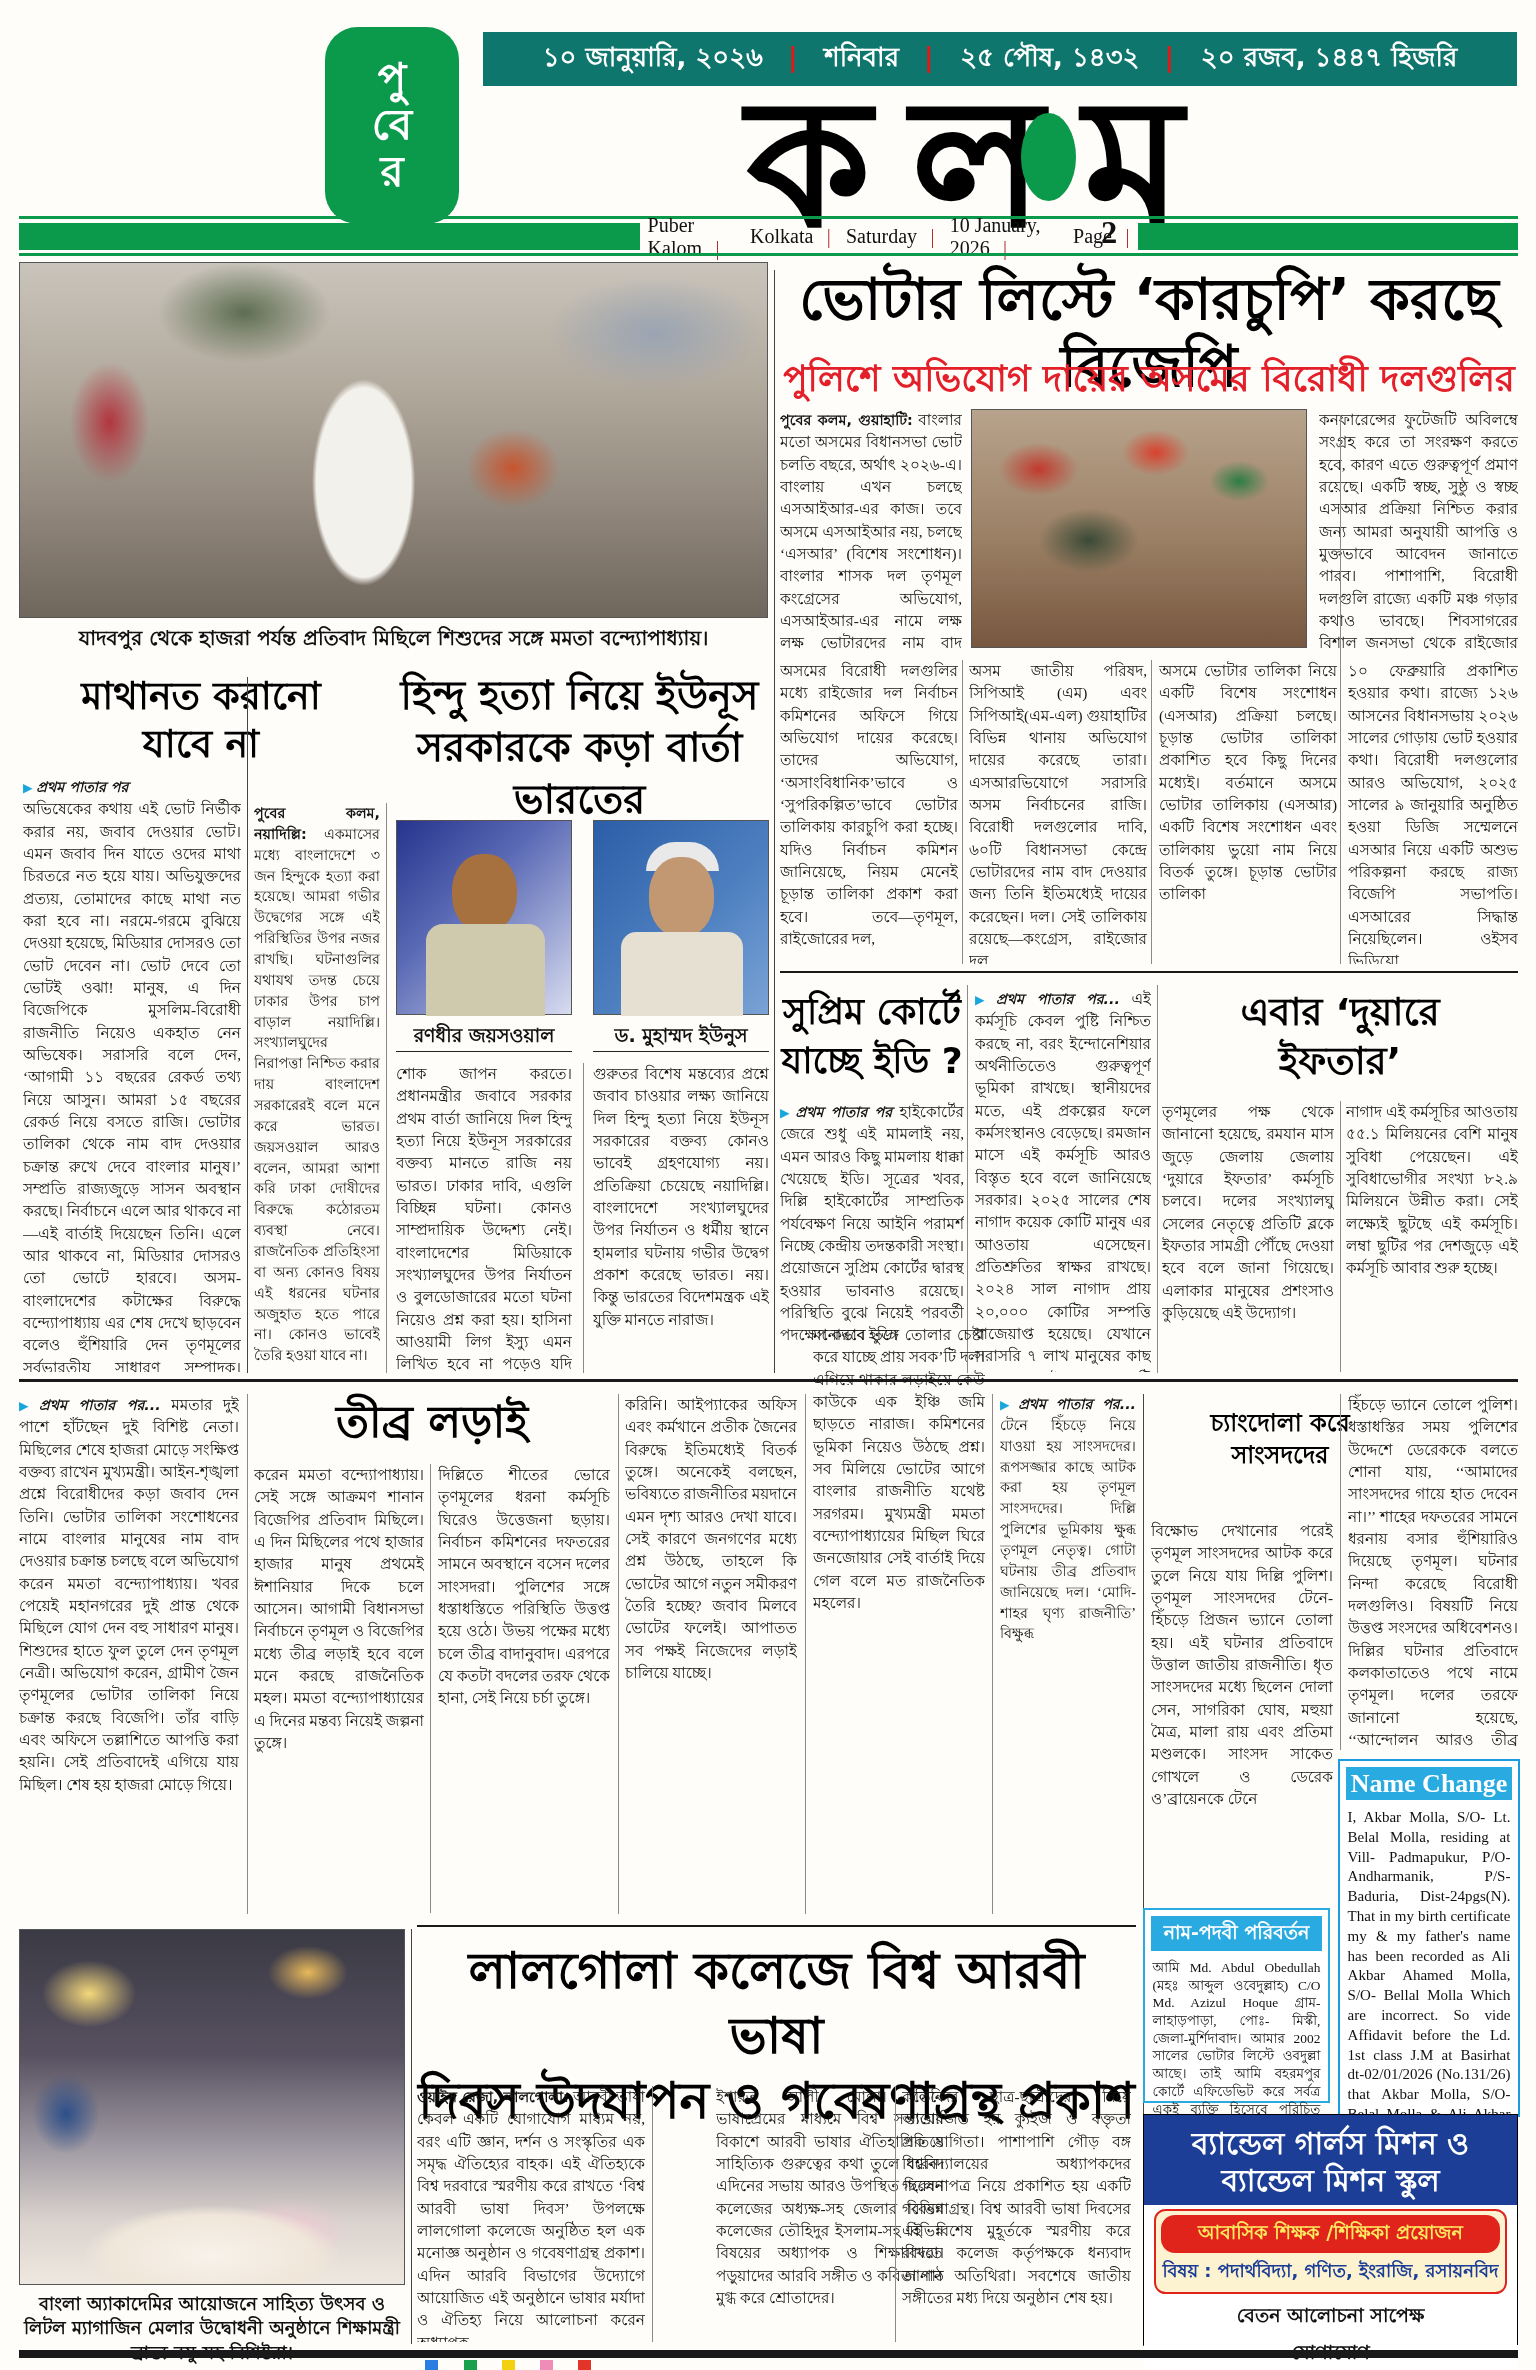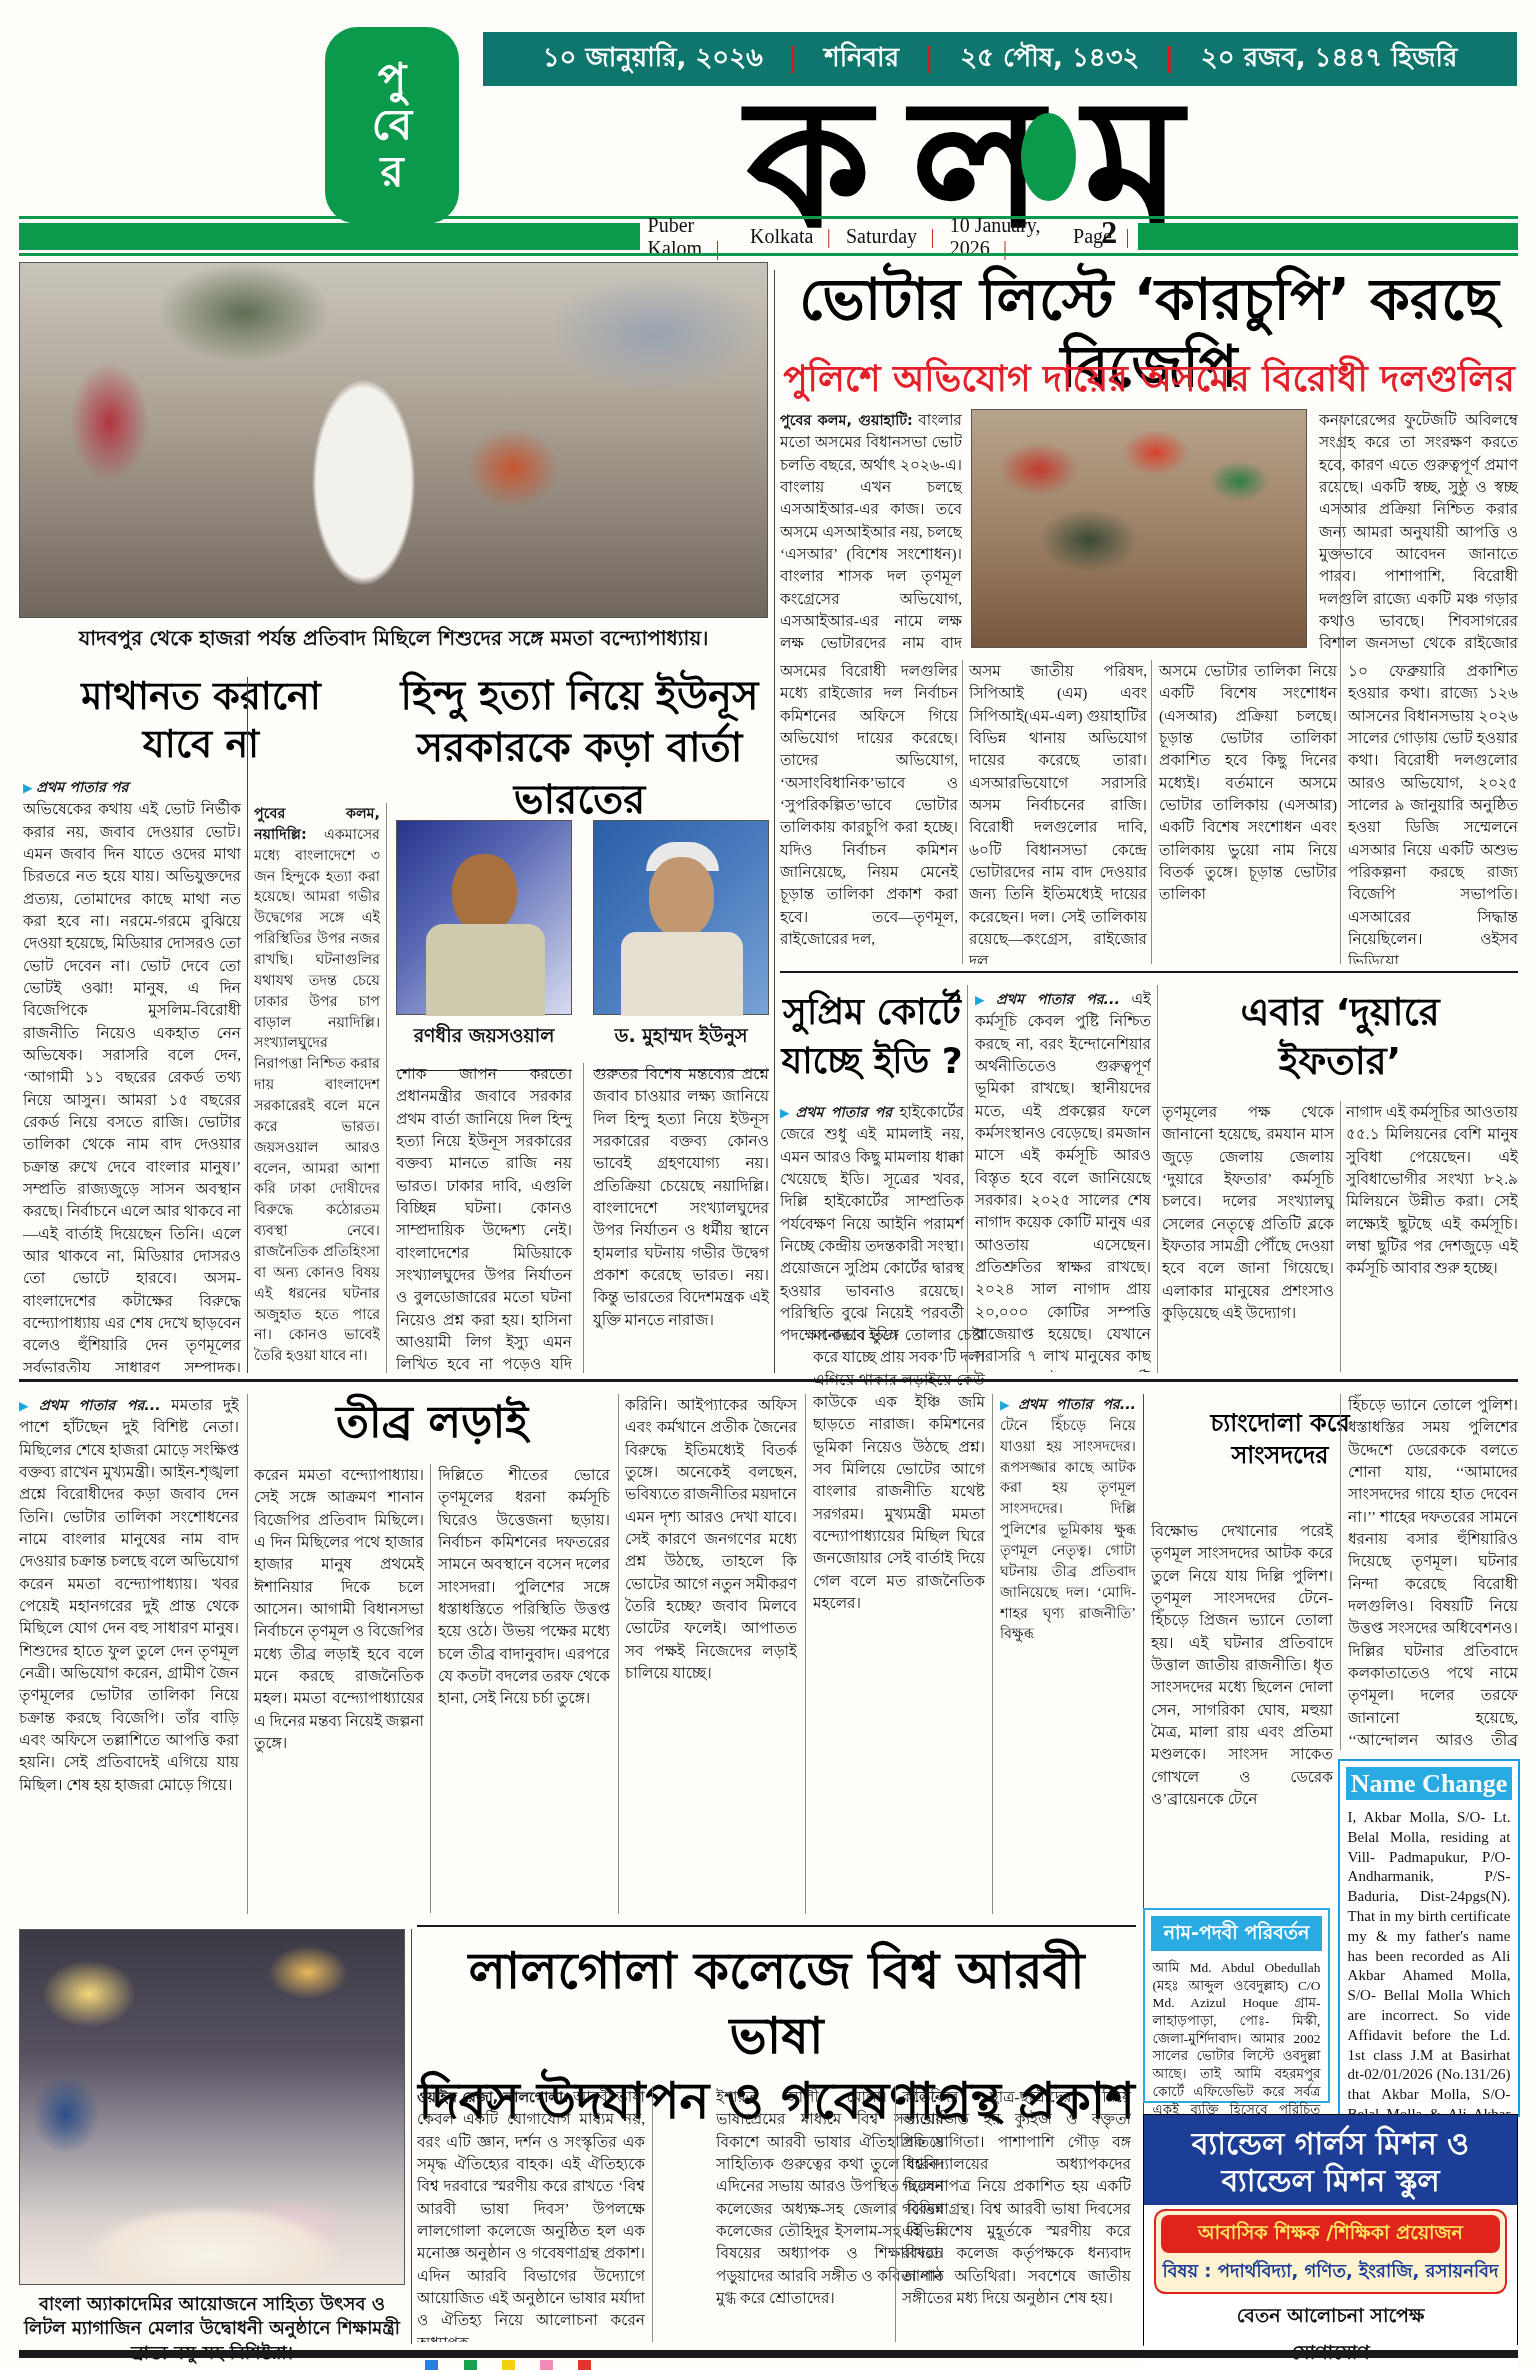--- a/index.html
+++ b/index.html
@@ -19,41 +19,41 @@
   .mast{font-family:"DejaVu Sans",sans-serif;font-weight:900;color:#000;font-size:178px;line-height:1;
         letter-spacing:40px;text-align:center;}
   .gdot{background:#0b9a4b;border-radius:50%;}
   .stripwhite{display:flex;align-items:center;justify-content:center;font-family:"Liberation Serif",serif;font-size:20px;color:#111;}
   .stripwhite span{padding:0 7.6px;}
   .stripwhite span:not(.pg)::after{content:"|";color:#b03030;margin-left:13.4px;}
   .pg{font-size:32.5px;font-weight:bold;padding-left:1.9px;}
   
   .photo{position:absolute;border:1px solid #555;box-sizing:border-box;}
   .cap{position:absolute;font-family:"DejaVu Sans",sans-serif;font-weight:bold;text-align:center;font-size:19px;line-height:1.35;color:#111;}
-  .capline{border-bottom:1.4px solid #222;padding-bottom:21px;}
+  .capline{border-bottom:1.4px solid #222;padding-bottom:2px;}
   
   .hl{position:absolute;font-family:"DejaVu Sans",sans-serif;font-weight:900;color:#000;text-align:center;line-height:1.18;}
   .hl-red{color:#e3202a;}
   
   .bcol{position:absolute;text-align:justify;font-size:15.3px;line-height:1.46;overflow:hidden;color:#141414;
         font-family:"Liberation Serif",serif;word-break:break-word;}
   .dl{font-weight:bold;font-family:"DejaVu Sans",sans-serif;font-size:14.3px;}
   .kick{font-family:"DejaVu Sans",sans-serif;font-weight:bold;font-style:italic;font-size:14.3px;}
   .karr{color:#18a7dc;font-style:normal;font-size:12.4px;margin-right:3.8px;}
   
   .ncbox{position:absolute;border:2.4px solid #1b9ce2;background:#fff;box-sizing:border-box;}
   .nchead{background:#29abe2;color:#fff;text-align:center;font-weight:bold;margin:5.7px;padding:1.9px 0;}
   .ncbody{padding:1.9px 7.6px 5.7px 7.6px;text-align:justify;line-height:1.32;}
   
   .ad{position:absolute;background:#1d3e96;border:1.4px solid #000;box-sizing:border-box;display:flex;flex-direction:column;}
   .adtitle{color:#fff;font-family:"DejaVu Sans",sans-serif;font-weight:900;font-size:30px;text-align:center;line-height:1.25;padding:9.6px 3.8px 5.7px;}
   .adwhite{background:#fff;flex:1;padding:3.8px 9.6px 1.9px;}
   .cream{background:#fdf3d0;border:2.4px solid #e0241b;border-radius:11.5px;padding:3.8px 5.7px;}
   .redband{background:#e0241b;color:#ffe95e;font-family:"DejaVu Sans",sans-serif;font-weight:bold;font-size:19px;
-           text-align:center;border-radius:8px;padding:2.9px 0;}
+           text-align:center;border-radius:14px;padding:2.9px 0;}
   .subjline{color:#1d3e96;font-family:"DejaVu Sans",sans-serif;font-weight:bold;font-size:18px;text-align:center;padding-top:4.8px;}
   .salary{font-family:"DejaVu Sans",sans-serif;font-weight:bold;font-size:19px;text-align:center;padding-top:6.7px;}
   .contact{display:flex;align-items:center;justify-content:center;gap:9.6px;padding-top:4.8px;
            font-family:"DejaVu Sans",sans-serif;font-weight:bold;font-size:19px;}
   .hl-line{display:block;}
   .dot{position:absolute;width:13.4px;height:11.5px;}
 </style>
 </head>
 <body>
 

